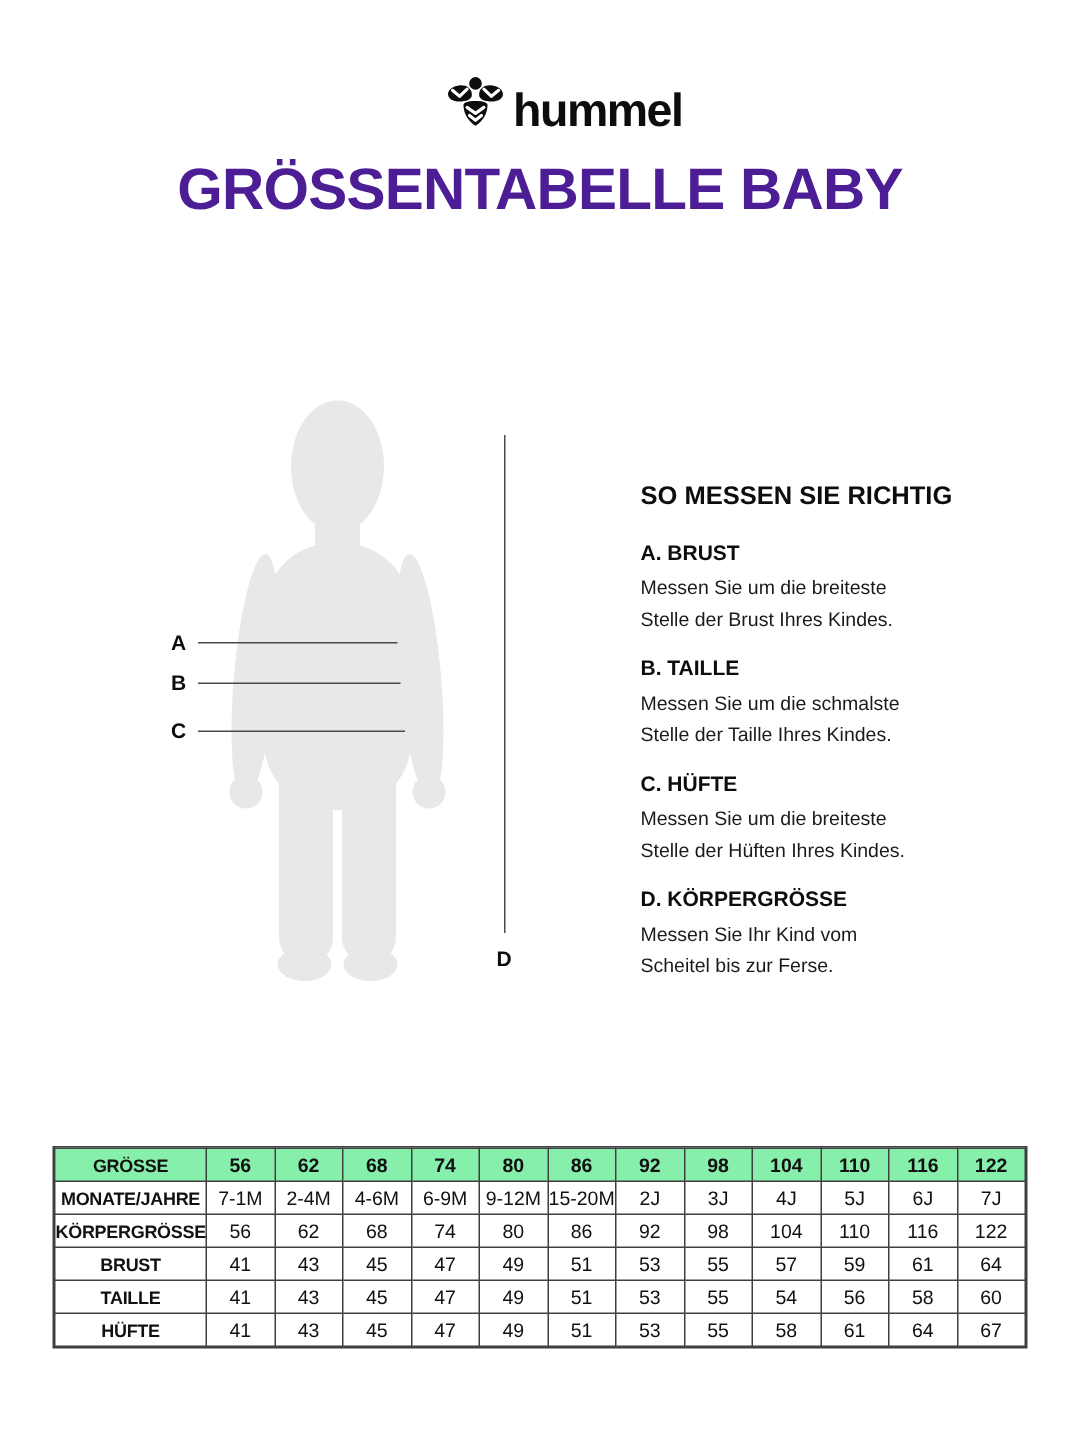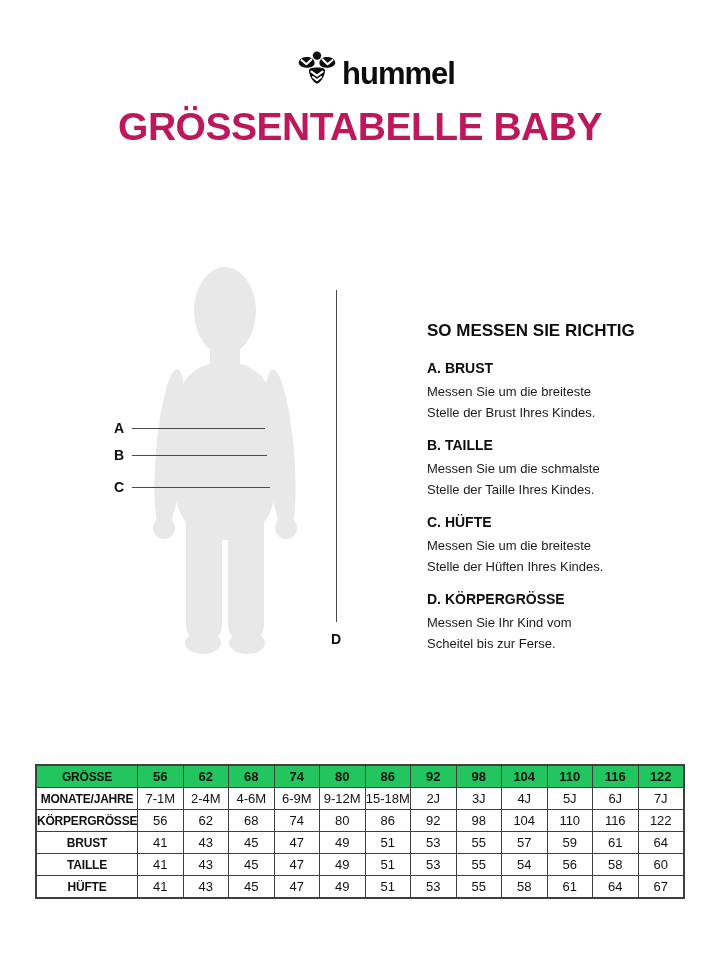--- a/index.html
+++ b/index.html
@@ -6,21 +6,21 @@
   .page{
     position:relative;width:720px;height:960px;background:#ffffff;overflow:hidden;
     font-family:"Liberation Sans", sans-serif;color:#111111;
   }
   
   .logo{position:absolute;top:50px;left:16px;width:720px;display:flex;justify-content:center;align-items:center;gap:5px;}
   .logo svg{display:block;}
   .wordmark{font-weight:800;font-size:31px;letter-spacing:-1px;color:#0d0d0d;line-height:1;margin-top:6px;}
   .title{
     position:absolute;top:106px;left:0;width:720px;margin:0;text-align:center;
-    font-size:39px;font-weight:800;letter-spacing:-0.5px;color:#be185d;line-height:1.1;
+    font-size:39px;font-weight:800;letter-spacing:-0.5px;color:#4c1d95;line-height:1.1;
   }
   
   .baby{position:absolute;left:140px;top:266px;}
   .mline{position:absolute;height:0;border-top:1.5px solid #4a4a4a;z-index:2;}
   .mlabel{position:absolute;font-weight:800;font-size:14px;color:#0d0d0d;z-index:2;line-height:1;}
   #lineA{left:132px;top:428px;width:133px;}
   #lineB{left:132px;top:455px;width:135px;}
   #lineC{left:132px;top:487px;width:138px;}
   #labelA{left:114px;top:421px;}
   #labelB{left:114px;top:448px;}
@@ -36,21 +36,21 @@
   
   .size-table{
     position:absolute;left:36px;top:765px;width:648px;
     border-collapse:collapse;table-layout:fixed;
     font-size:13px;color:#111111;
   }
   .size-table th,.size-table td{
     border:1px solid #3f3f3f;height:21px;padding:0;text-align:center;vertical-align:middle;
   }
   .size-table th{font-weight:800;width:100px;font-size:12px;letter-spacing:-0.2px;}
-  .size-table tr.head-row{background:#22c55e;}
+  .size-table tr.head-row{background:#86efac;}
   .size-table tr.head-row td{font-weight:800;}
   .size-table{outline:1px solid #3f3f3f;}
 </style>
 </head>
 <body>
 
 <div class="page">
 
   
   <div class="logo">
@@ -145,21 +145,21 @@
           <td>116</td>
           <td>122</td>
         </tr>
         <tr>
           <th>MONATE/JAHRE</th>
           <td>7-1M</td>
           <td>2-4M</td>
           <td>4-6M</td>
           <td>6-9M</td>
           <td>9-12M</td>
-          <td>15-18M</td>
+          <td>15-20M</td>
           <td>2J</td>
           <td>3J</td>
           <td>4J</td>
           <td>5J</td>
           <td>6J</td>
           <td>7J</td>
         </tr>
         <tr>
           <th>KÖRPERGRÖSSE</th>
           <td>56</td>

